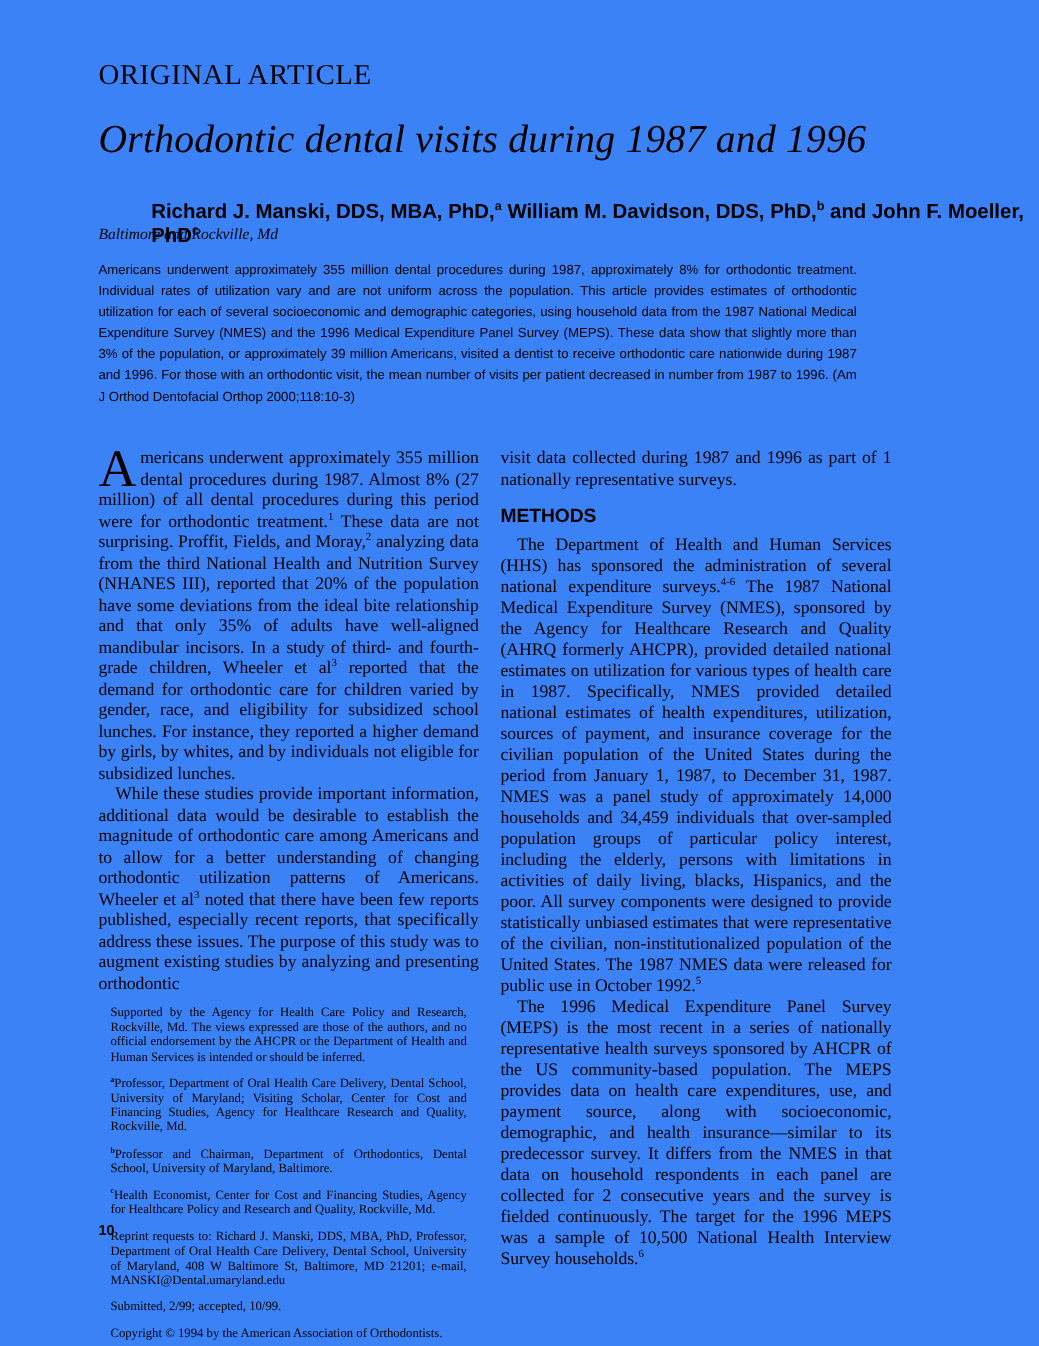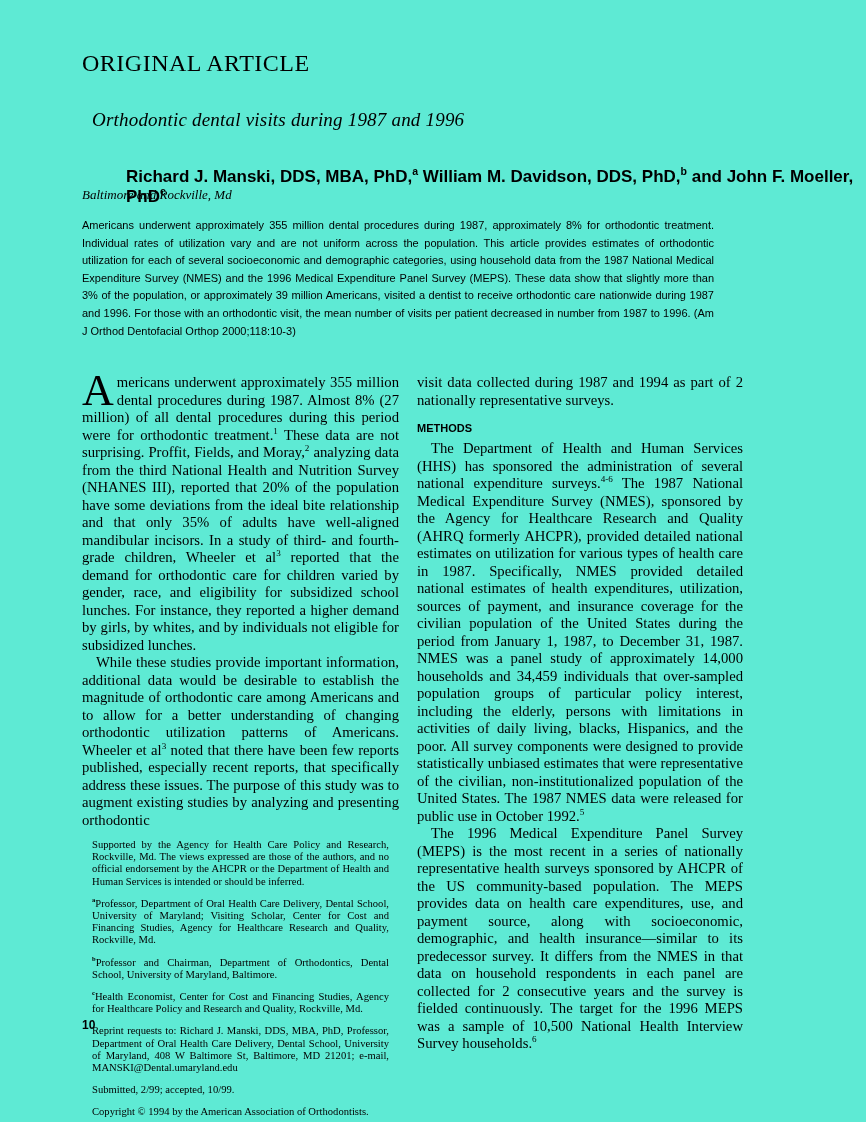--- a/index.html
+++ b/index.html
@@ -1,30 +1,30 @@
 <!DOCTYPE html>
 <html><head>
 <meta charset="utf-8">
 <style>
   html, body { margin:0; padding:0; background:#ffffff; }
   .page {
     position:relative;
     width:866px; height:1122px;
-    background:#5eead4;
+    background:#3b82f6;
     color:#000;
     font-family:"Liberation Serif", serif;
     overflow:hidden;
   }
   .eyebrow {
     position:absolute; left:82px; top:50px;
     font-size:24px; letter-spacing:0.5px;
   }
   .title {
-    position:absolute; left:82px; top:99px; margin:10px;
-    font-size:19px; font-style:italic; font-weight:normal;
+    position:absolute; left:82px; top:99px; margin:0;
+    font-size:33px; font-style:italic; font-weight:normal;
     letter-spacing:0.2px;
   }
   .authors {
     position:absolute; left:82px; top:167px;
     font-family:"Liberation Sans", sans-serif;
     font-weight:bold; font-size:17px;margin-left:44px;
   }
   .affiliation {
     position:absolute; left:82px; top:187px;
     font-style:italic; font-size:13px;
@@ -39,21 +39,21 @@
   .col-left  { left:82px;  width:317px; }
   .col-right { left:417px; width:326px; }
   .body {
     margin:0;
     font-size:14.7px; line-height:17.5px;
     text-align:justify;
   }
   .indent { text-indent:14px; }
   .section-heading {
     font-family:"Liberation Sans", sans-serif;
-    font-size:11px; font-weight:bold;
+    font-size:16px; font-weight:bold;
     margin:13px 0 6px 0;
   }
   .dropcap {
     float:left;
     font-size:44px; line-height:33px;
     padding-right:3px;
   }
   sup { font-size:0.62em; line-height:0; vertical-align:super; }
   .footnotes {
     margin-top:5px;
@@ -93,21 +93,21 @@
       <p><sup>c</sup>Health Economist, Center for Cost and Financing Studies, Agency for Healthcare Policy and Research and Quality, Rockville, Md.</p>
       <p>Reprint requests to: Richard J. Manski, DDS, MBA, PhD, Professor, Department of Oral Health Care Delivery, Dental School, University of Maryland, 408 W Baltimore St, Baltimore, MD 21201; e-mail, MANSKI@Dental.umaryland.edu</p>
       <p>Submitted, 2/99; accepted, 10/99.</p>
       <p>Copyright © 1994 by the American Association of Orthodontists.</p>
       <p>0089-5406/2000/$12.00 + 0&nbsp;&nbsp; <b>5/1/103775</b></p>
       <p>doi.10.1067/mod.2000.103775</p>
     </div>
   </div>
 
   <div class="col col-right">
-    <p class="body">visit data collected during 1987 and 1994 as part of 2 nationally representative surveys.</p>
+    <p class="body">visit data collected during 1987 and 1996 as part of 1 nationally representative surveys.</p>
     <h2 class="section-heading">METHODS</h2>
     <p class="body indent">The Department of Health and Human Services (HHS) has sponsored the administration of several national expenditure surveys.<sup>4-6</sup> The 1987 National Medical Expenditure Survey (NMES), sponsored by the Agency for Healthcare Research and Quality (AHRQ formerly AHCPR), provided detailed national estimates on utilization for various types of health care in 1987. Specifically, NMES provided detailed national estimates of health expenditures, utilization, sources of payment, and insurance coverage for the civilian population of the United States during the period from January 1, 1987, to December 31, 1987. NMES was a panel study of approximately 14,000 households and 34,459 individuals that over-sampled population groups of particular policy interest, including the elderly, persons with limitations in activities of daily living, blacks, Hispanics, and the poor. All survey components were designed to provide statistically unbiased estimates that were representative of the civilian, non-institutionalized population of the United States. The 1987 NMES data were released for public use in October 1992.<sup>5</sup></p>
     <p class="body indent">The 1996 Medical Expenditure Panel Survey (MEPS) is the most recent in a series of nationally representative health surveys sponsored by AHCPR of the US community-based population. The MEPS provides data on health care expenditures, use, and payment source, along with socioeconomic, demographic, and health insurance—similar to its predecessor survey. It differs from the NMES in that data on household respondents in each panel are collected for 2 consecutive years and the survey is fielded continuously. The target for the 1996 MEPS was a sample of 10,500 National Health Interview Survey households.<sup>6</sup></p>
   </div>
 
   <div class="page-number">10</div>
 
 </div>
 
 </body></html>

